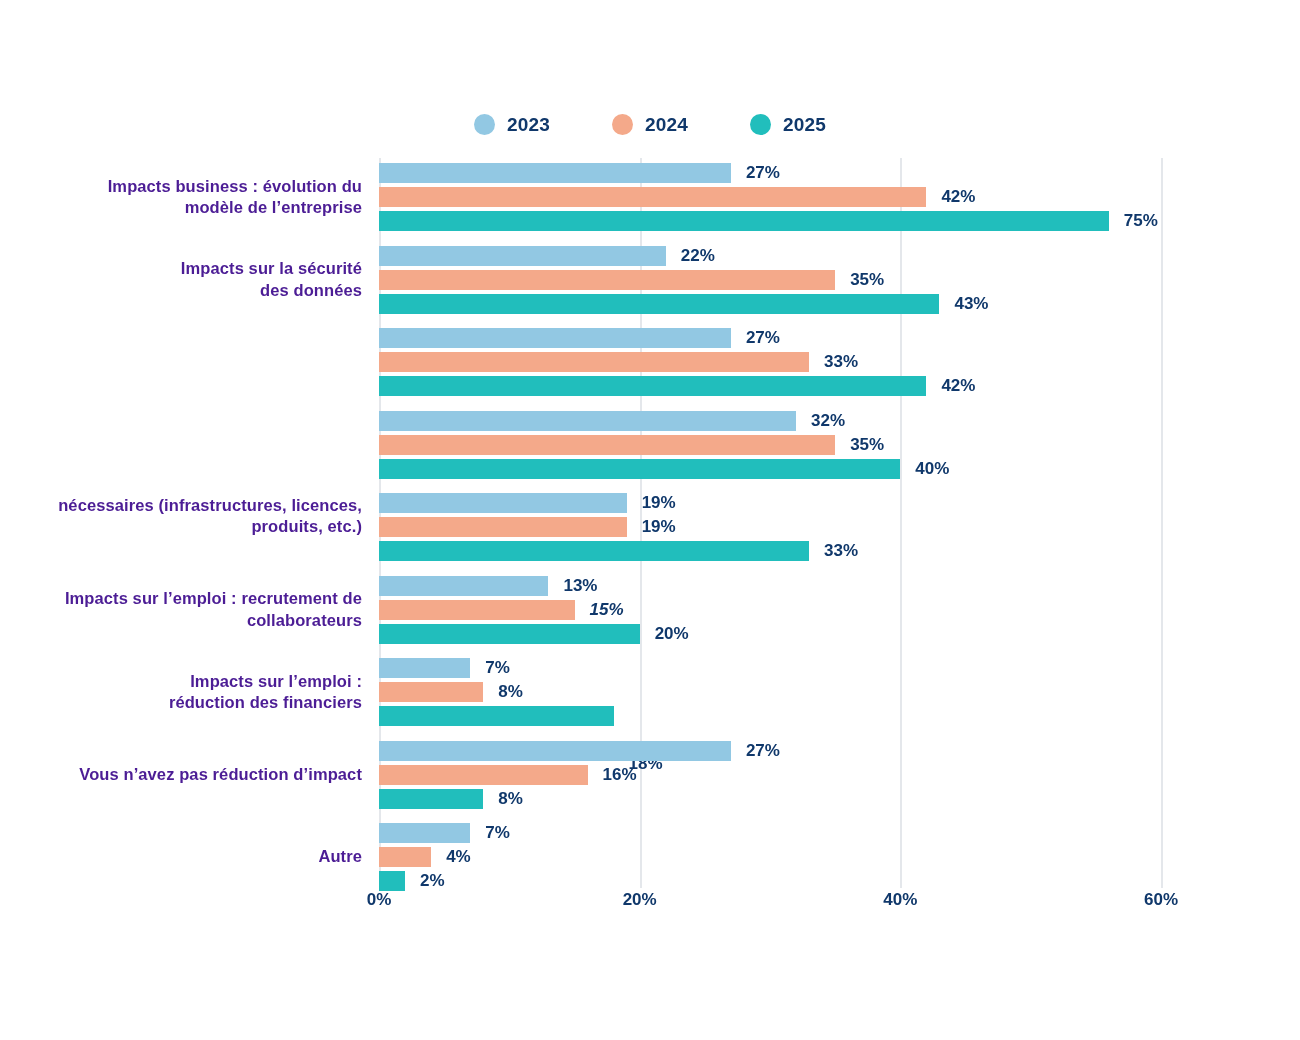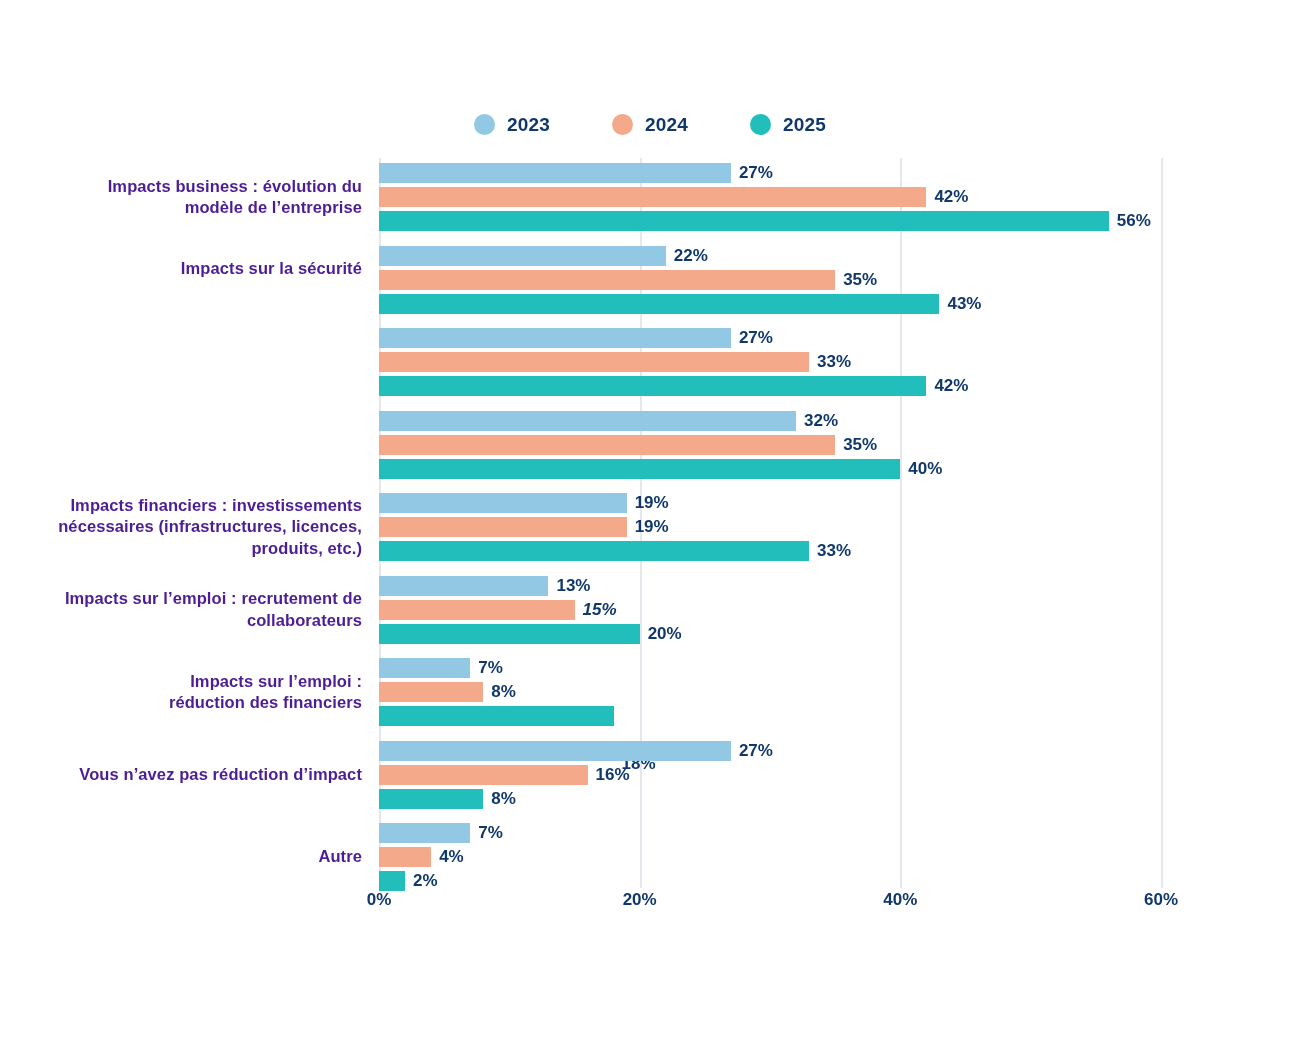--- a/index.html
+++ b/index.html
@@ -100,21 +100,21 @@
     height: 20px;
   }
   .bar-value {
     position: absolute;
     top: 50%;
     transform: translateY(-50%);
     font-size: 17px;
     font-weight: bold;
     color: #10386B;
     white-space: nowrap;
-    padding-left: 8px;
+    padding-left: 15px;
   }
 
   
   .xtick {
     position: absolute;
     top: 890px;
     font-size: 17px;
     font-weight: bold;
     color: #10386B;
     transform: translateX(-50%);
@@ -154,26 +154,27 @@
         <div class="bar-row" style="top: 0px; width: 922px;">
           <div class="bar" style="background: rgb(146, 200, 227); width: 351.9px;"></div>
           <span class="bar-value" style="left: 351.9px;">27%</span>
         </div>
         <div class="bar-row" style="top: 24px; width: 922px;">
           <div class="bar" style="background: rgb(244, 169, 138); width: 547.4px;"></div>
           <span class="bar-value" style="left: 547.4px;">42%</span>
         </div>
         <div class="bar-row" style="top: 48px; width: 922px;">
           <div class="bar" style="background: rgb(33, 190, 188); width: 729.867px;"></div>
-          <span class="bar-value" style="left: 729.867px;">56%</span>
+          <span class="bar-value" style="left: 729.867px;">75%</span>
         </div>
       </div>
       <div class="cat-group" style="top: 245.5px; height: 68px;">
         <div class="cat-label" style="top: 12.5px;">
           <div>Impacts sur la sécurité</div>
+          <div>des données</div>
         </div>
         <div class="bar-row" style="top: 0px; width: 922px;">
           <div class="bar" style="background: rgb(146, 200, 227); width: 286.733px;"></div>
           <span class="bar-value" style="left: 286.733px;">22%</span>
         </div>
         <div class="bar-row" style="top: 24px; width: 922px;">
           <div class="bar" style="background: rgb(244, 169, 138); width: 456.167px;"></div>
           <span class="bar-value" style="left: 456.167px;">35%</span>
         </div>
         <div class="bar-row" style="top: 48px; width: 922px;">
@@ -206,21 +207,20 @@
           <div class="bar" style="background: rgb(244, 169, 138); width: 456.167px;"></div>
           <span class="bar-value" style="left: 456.167px;">35%</span>
         </div>
         <div class="bar-row" style="top: 48px; width: 922px;">
           <div class="bar" style="background: rgb(33, 190, 188); width: 521.333px;"></div>
           <span class="bar-value" style="left: 521.333px;">40%</span>
         </div>
       </div>
       <div class="cat-group" style="top: 493px; height: 68px;">
         <div class="cat-label" style="top: 1.75px;">
-          <div>Impacts financiers : investissements</div>
           <div>nécessaires (infrastructures, licences,</div>
           <div>produits, etc.)</div>
         </div>
         <div class="bar-row" style="top: 0px; width: 922px;">
           <div class="bar" style="background: rgb(146, 200, 227); width: 247.633px;"></div>
           <span class="bar-value" style="left: 247.633px;">19%</span>
         </div>
         <div class="bar-row" style="top: 24px; width: 922px;">
           <div class="bar" style="background: rgb(244, 169, 138); width: 247.633px;"></div>
           <span class="bar-value" style="left: 247.633px;">19%</span>

